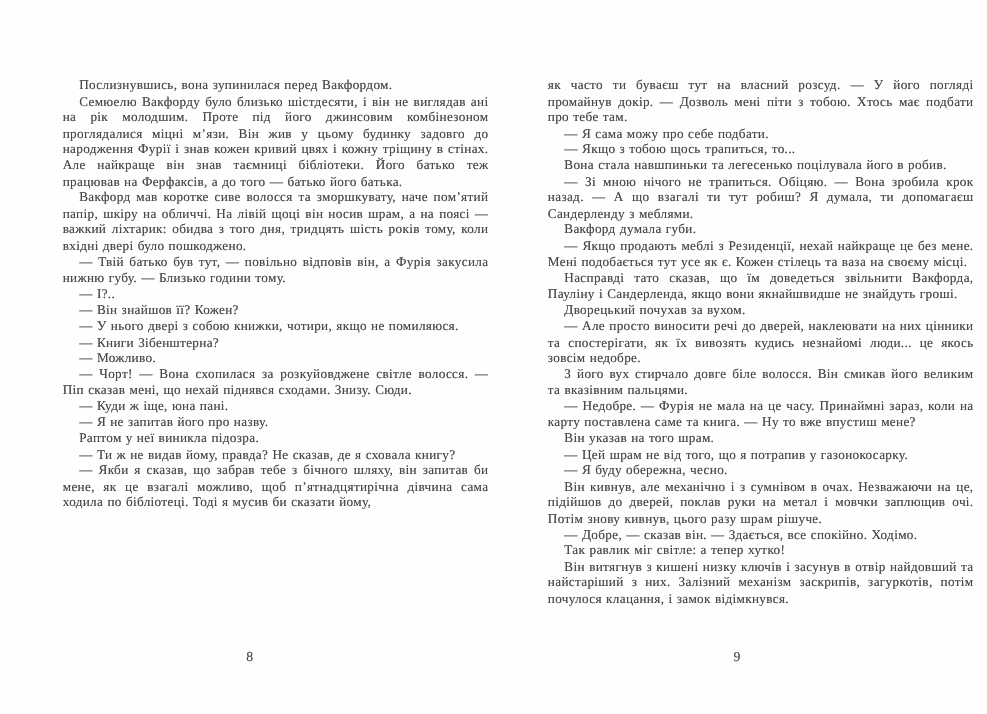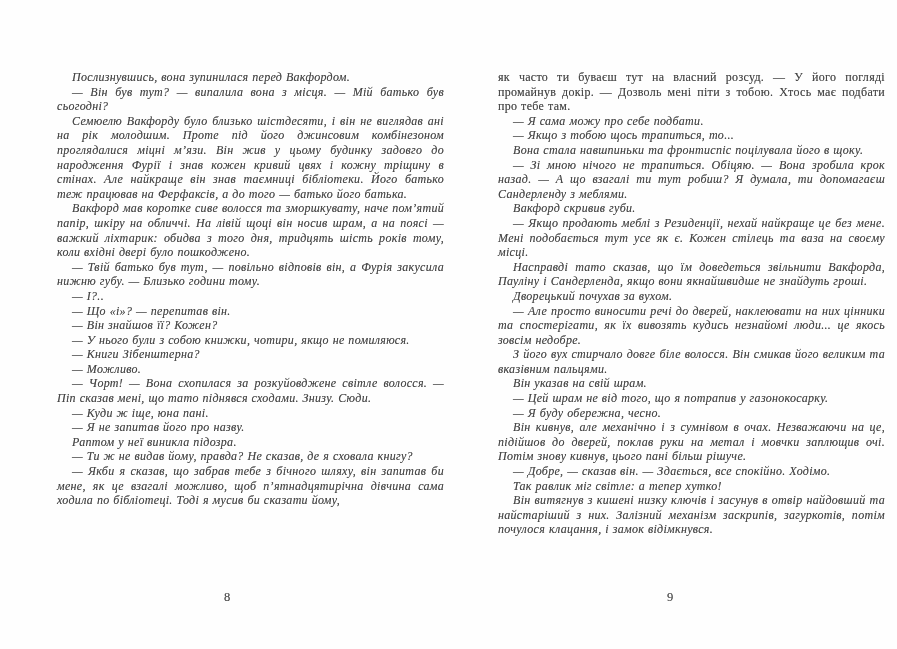--- a/index.html
+++ b/index.html
@@ -32,21 +32,21 @@
     line-height: 14.6px;
     text-align: justify;
     letter-spacing: 0.3px;
     word-spacing: 0.5px;
     text-shadow: 0 0 0.6px rgba(75, 75, 75, 0.55);
   }
   .para {
     margin: 0;
     padding: 0;
   }
-  .para.indent { text-indent: 15px; font-style: italic; }
+  .para.indent { text-indent: 15px; }
   .page-number {
     position: absolute;
     top: 590px;
     width: 340px;
     text-align: center;
     font-size: 12.5px;
     color: #4d4d4d;
     text-shadow: 0 0 0.6px rgba(75, 75, 75, 0.5);
   }
   .page-left  .page-number { left: 0; }
@@ -55,42 +55,40 @@
 </head>
 <body>
 
 <div class="spread">
 
   <div class="page page-left">
     <div class="text-block">
 
         <p class="para indent">Послизнувшись, вона зупинилася перед Вакфордом.</p>
 
-        <p class="para indent">— Він був тут? — випалила вона з місця. — Мій батько був сьогодні?</p>
 
         <p class="para indent">Семюелю Вакфорду було близько шістдесяти, і він не виглядав ані на рік молодшим. Проте під його джинсовим комбінезоном проглядалися міцні м’язи. Він жив у цьому будинку задовго до народження Фурії і знав кожен кривий цвях і кожну тріщину в стінах. Але найкраще він знав таємниці бібліотеки. Його батько теж працював на Ферфаксів, а до того — батько його батька.</p>
 
         <p class="para indent">Вакфорд мав коротке сиве волосся та зморшкувату, наче пом’ятий папір, шкіру на обличчі. На лівій щоці він носив шрам, а на поясі — важкий ліхтарик: обидва з того дня, тридцять шість років тому, коли вхідні двері було пошкоджено.</p>
 
         <p class="para indent">— Твій батько був тут, — повільно відповів він, а Фурія закусила нижню губу. — Близько години тому.</p>
 
 
         <p class="para indent">— І?..</p>
 
-        <p class="para indent">— Що «і»? — перепитав він.</p>
 
         <p class="para indent">— Він знайшов її? Кожен?</p>
 
-        <p class="para indent">— У нього були з собою книжки, чотири, якщо не помиляюся.</p>
+        <p class="para indent">— У нього двері з собою книжки, чотири, якщо не помиляюся.</p>
 
         <p class="para indent">— Книги Зібенштерна?</p>
 
         <p class="para indent">— Можливо.</p>
 
-        <p class="para indent">— Чорт! — Вона схопилася за розкуйовджене світле волосся. — Піп сказав мені, що тато піднявся сходами. Знизу. Сюди.</p>
+        <p class="para indent">— Чорт! — Вона схопилася за розкуйовджене світле волосся. — Піп сказав мені, що нехай піднявся сходами. Знизу. Сюди.</p>
 
         <p class="para indent">— Куди ж іще, юна пані.</p>
 
 
         <p class="para indent">— Я не запитав його про назву.</p>
 
         <p class="para indent">Раптом у неї виникла підозра.</p>
 
         <p class="para indent">— Ти ж не видав йому, правда? Не сказав, де я сховала книгу?</p>
 
@@ -101,45 +99,46 @@
 
   <div class="page page-right">
     <div class="text-block">
 
         <p class="para">як часто ти буваєш тут на власний розсуд. — У його погляді промайнув докір. — Дозволь мені піти з тобою. Хтось має подбати про тебе там.</p>
 
         <p class="para indent">— Я сама можу про себе подбати.</p>
 
         <p class="para indent">— Якщо з тобою щось трапиться, то...</p>
 
-        <p class="para indent">Вона стала навшпиньки та фронтиспіс поцілувала його в щоку.</p>
+        <p class="para indent">Вона стала навшпиньки та легесенько поцілувала його в робив.</p>
 
         <p class="para indent">— Зі мною нічого не трапиться. Обіцяю. — Вона зробила крок назад. — А що взагалі ти тут робиш? Я думала, ти допомагаєш Сандерленду з меблями.</p>
 
-        <p class="para indent">Вакфорд скривив губи.</p>
+        <p class="para indent">Вакфорд думала губи.</p>
 
         <p class="para indent">— Якщо продають меблі з Резиденції, нехай найкраще це без мене. Мені подобається тут усе як є. Кожен стілець та ваза на своєму місці.</p>
 
 
         <p class="para indent">Насправді тато сказав, що їм доведеться звільнити Вакфорда, Пауліну і Сандерленда, якщо вони якнайшвидше не знайдуть гроші.</p>
 
         <p class="para indent">Дворецький почухав за вухом.</p>
 
         <p class="para indent">— Але просто виносити речі до дверей, наклеювати на них цінники та спостерігати, як їх вивозять кудись незнайомі люди... це якось зовсім недобре.</p>
 
         <p class="para indent">З його вух стирчало довге біле волосся. Він смикав його великим та вказівним пальцями.</p>
 
+        <p class="para indent">— Недобре. — Фурія не мала на це часу. Принаймні зараз, коли на карту поставлена саме та книга. — Ну то вже впустиш мене?</p>
 
-        <p class="para indent">Він указав на свій шрам.</p>
+        <p class="para indent">Він указав на того шрам.</p>
 
         <p class="para indent">— Цей шрам не від того, що я потрапив у газонокосарку.</p>
 
         <p class="para indent">— Я буду обережна, чесно.</p>
 
-        <p class="para indent">Він кивнув, але механічно і з сумнівом в очах. Незважаючи на це, підійшов до дверей, поклав руки на метал і мовчки заплющив очі. Потім знову кивнув, цього пані більш рішуче.</p>
+        <p class="para indent">Він кивнув, але механічно і з сумнівом в очах. Незважаючи на це, підійшов до дверей, поклав руки на метал і мовчки заплющив очі. Потім знову кивнув, цього разу шрам рішуче.</p>
 
         <p class="para indent">— Добре, — сказав він. — Здається, все спокійно. Ходімо.</p>
 
         <p class="para indent">Так равлик міг світле: а тепер хутко!</p>
 
         <p class="para indent">Він витягнув з кишені низку ключів і засунув в отвір найдовший та найстаріший з них. Залізний механізм заскрипів, загуркотів, потім почулося клацання, і замок відімкнувся.</p>
       </div>
     <div class="page-number">9</div>
   </div>
 

